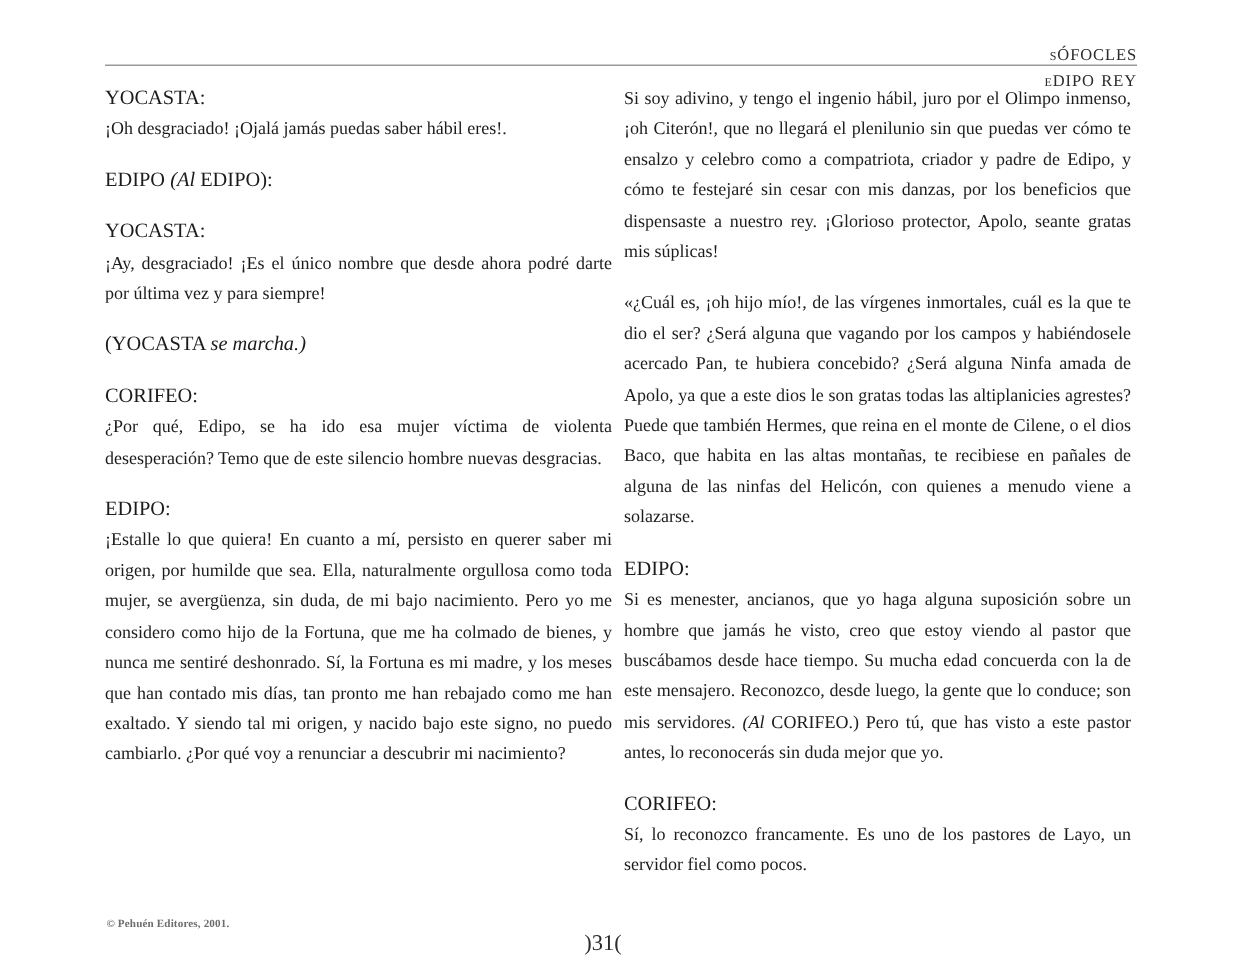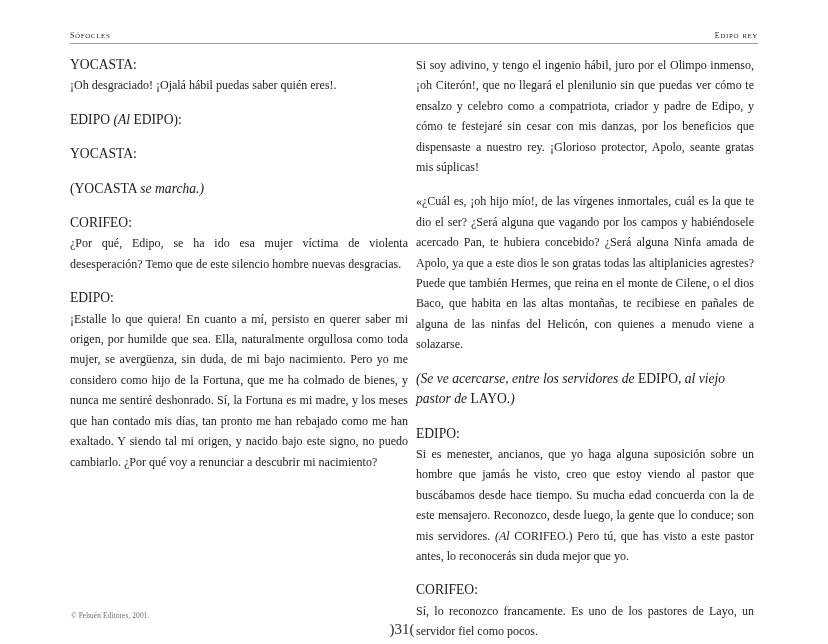--- a/index.html
+++ b/index.html
@@ -24,23 +24,24 @@
 
   
   .runhead {
     position: absolute;
     top: 28px;
     left: 70px;
     right: 70px;
     display: flex;
     justify-content: space-between;
     align-items: flex-end;
-    font-size: 10px;
+    font-size: 15px;
     letter-spacing: 0.6px;
     color: #2a2a2a;
+    flex-direction: column;
   }
   .runhead span {
     font-variant: small-caps;
     text-transform: lowercase;
   }
   .runhead span::first-letter {
     font-size: 11.5px;
   }
   .headrule {
     position: absolute;
@@ -110,20 +111,21 @@
   }
 
   
   .copyright {
     position: absolute;
     left: 71px;
     bottom: 24px;
     font-size: 7.4px;
     color: #6d6d6d;
     letter-spacing: 0.1px;
+    font-weight: bold;
   }
   .folio {
     position: absolute;
     left: 0;
     right: 0;
     bottom: 6px;
     text-align: center;
     font-size: 15px;
     color: #2b2b2b;
     transform: translateX(-12px);
@@ -139,29 +141,30 @@
     <span>Edipo Rey</span>
   </div>
   <div class="headrule"></div>
 
   <div class="columns">
 
     <div class="col">
 
       <div class="blk">
         <p class="speaker">YOCASTA:</p>
-        <p class="para last-loose">¡Oh desgraciado! ¡Ojalá hábil puedas saber quién eres!.</p>
+        <p class="para last-loose">¡Oh desgraciado! ¡Ojalá jamás puedas saber hábil eres!.</p>
       </div>
 
       <div class="blk">
         <p class="speaker"><span>EDIPO </span><span class="dir">(Al</span><span> EDIPO):</span></p>
       </div>
 
       <div class="blk">
         <p class="speaker">YOCASTA:</p>
+        <p class="para last-loose">¡Ay, desgraciado! ¡Es el único nombre que desde ahora podré darte por última vez y para siempre!</p>
       </div>
 
       <div class="blk">
         <p class="stage"><span class="up">(YOCASTA </span><span>se marcha.</span><span>)</span></p>
       </div>
 
       <div class="blk">
         <p class="speaker">CORIFEO:</p>
         <p class="para last-loose">¿Por qué, Edipo, se ha ido esa mujer víctima de violenta desesperación? Temo que de este silencio hombre nuevas desgracias.</p>
       </div>
@@ -176,23 +179,20 @@
     <div class="col">
 
       <div class="blk">
         <p class="para">Si soy adivino, y tengo el ingenio hábil, juro por el Olimpo inmenso, ¡oh Citerón!, que no llegará el plenilunio sin que puedas ver cómo te ensalzo y celebro como a compatriota, criador y padre de Edipo, y cómo te festejaré sin cesar con mis danzas, por los beneficios que dispensaste a nuestro rey. ¡Glorioso protector, Apolo, seante gratas mis súplicas!</p>
       </div>
 
       <div class="blk">
         <p class="para last-loose">«¿Cuál es, ¡oh hijo mío!, de las vírgenes inmortales, cuál es la que te dio el ser? ¿Será alguna que vagando por los campos y habiéndosele acercado Pan, te hubiera concebido? ¿Será alguna Ninfa amada de Apolo, ya que a este dios le son gratas todas las altiplanicies agrestes? Puede que también Hermes, que reina en el monte de Cilene, o el dios Baco, que habita en las altas montañas, te recibiese en pañales de alguna de las ninfas del Helicón, con quienes a menudo viene a solazarse.</p>
       </div>
 
-      <div class="blk">
-        <p class="stage"><span>(Se ve acercarse, entre los servidores de </span><span class="up">EDIPO</span><span>, al viejo pastor de </span><span class="up">LAYO</span><span>.)</span></p>
-      </div>
 
       <div class="blk">
         <p class="speaker">EDIPO:</p>
         <p class="para last-loose"><span>Si es menester, ancianos, que yo haga alguna suposición sobre un hombre que jamás he visto, creo que estoy viendo al pastor que buscábamos desde hace tiempo. Su mucha edad concuerda con la de este mensajero. Reconozco, desde luego, la gente que lo conduce; son mis servidores. </span><span class="inline-dir">(Al</span><span> CORIFEO.)</span><span> Pero tú, que has visto a este pastor antes, lo reconocerás sin duda mejor que yo.</span></p>
       </div>
 
       <div class="blk">
         <p class="speaker">CORIFEO:</p>
         <p class="para last-loose">Sí, lo reconozco francamente. Es uno de los pastores de Layo, un servidor fiel como pocos.</p>
       </div>

